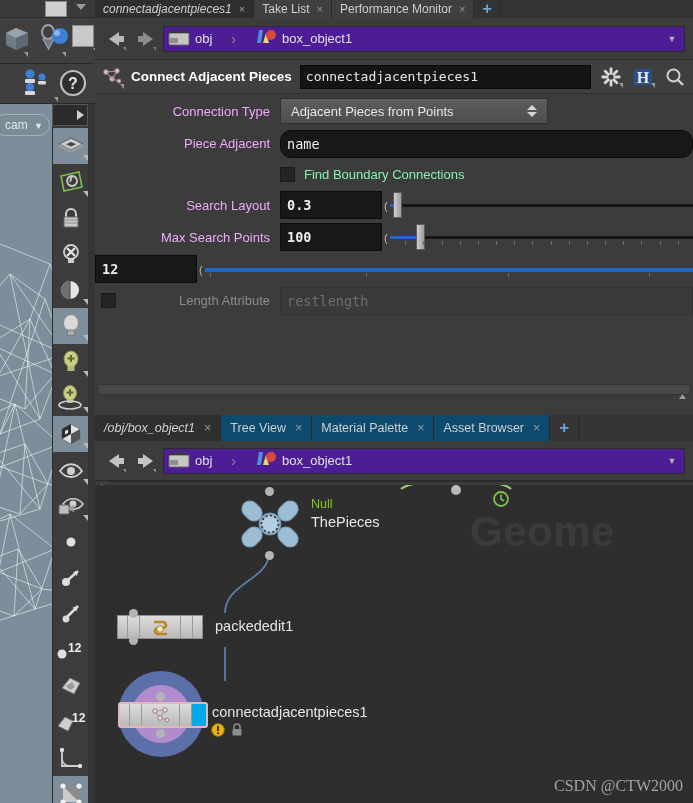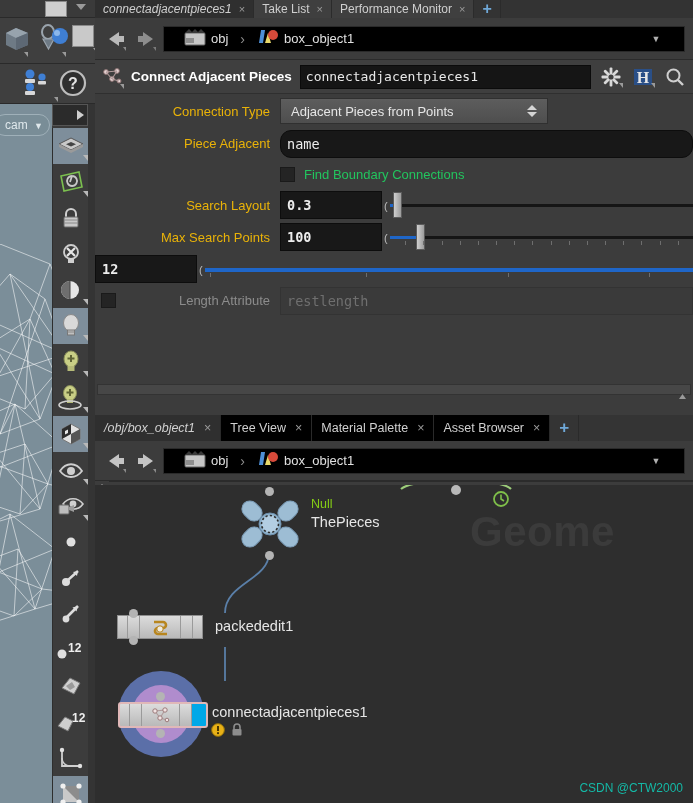--- a/index.html
+++ b/index.html
@@ -49,72 +49,72 @@
      font-size:12px; color:#cfcfcf; background:#3f3f3f; border-right:1px solid #2b2b2b; white-space:nowrap;}
   .tab.active { background:#2f2f2f; }
   .tab .tname.italic { font-style:italic; }
   .tab .tx { color:#9a9a9a; font-size:11px; }
   .tab.plus { color:#6fa8d8; font-size:16px; font-weight:bold; padding:0 8px; background:#333; }
 
   
   .pathbar { height:42px; background:#3c3c3c; display:flex; align-items:center; padding:0 8px; gap:4px;
      border-bottom:1px solid #2b2b2b;}
   .navarrow { position:relative; width:26px; height:26px; }
-  .pathfield { flex:1; height:26px; background:#000000; border:1px solid #2a2a2a;
-     display:flex; align-items:center; gap:12px; padding:0 20px; }
+  .pathfield { flex:1; height:26px; background:#4c1d95; border:1px solid #2a2a2a;
+     display:flex; align-items:center; gap:19px; padding:0 4px; }
   .pf-seg { display:flex; align-items:center; gap:5px; font-size:13px; color:#e0e0e0; }
   .pf-sep { color:#8d8d8d; font-size:14px; }
   .pf-drop { margin-left:auto; width:16px; text-align:center; color:#b0b0b0; font-size:9px; }
 
   
   .parmhdr { height:34px; background:#3f3f3f; display:flex; align-items:center; gap:8px;
      padding:0 6px; border-bottom:1px solid #2f2f2f;}
   .parmhdr .title { font-size:13.5px; font-weight:bold; color:#ffffff; white-space:nowrap;}
   .parmhdr .namefield { flex:1; height:24px; background:#151515; border:1px solid #0b0b0b;
      color:#e8e8e8; font-family:"DejaVu Sans Mono", monospace; font-size:13px;
      display:flex; align-items:center; padding:0 5px; }
   .hdr-ico { position:relative; width:24px; height:24px; display:flex; align-items:center; justify-content:center;}
   .hdr-ico .ar { position:absolute; right:0px; bottom:1px; width:0;height:0;
      border-left:4px solid transparent; border-top:5px solid #9a9a9a; }
 
   
   .parmbody { position:relative; height:303px; background:#3c3c3c; }
   .prow { display:flex; align-items:center; height:32px; }
-  .plabel { width:185px; text-align:right; padding-right:10px; font-size:13px; color:#eab308; }
+  .plabel { width:185px; text-align:right; padding-right:10px; font-size:13px; color:#f0abfc; }
   .plabel.dim { color:#8c8c8c; }
   .pcheck { width:15px; height:15px; background:#242424; border:1px solid #1a1a1a; }
   .menufield { width:268px; height:26px; background:#565656; border:1px solid #303030;
      display:flex; align-items:center; padding:0 10px; font-size:13px; color:#e6e6e6;
      background-image:linear-gradient(#5d5d5d,#4e4e4e); }
   .menufield .sp { margin-left:auto; display:flex; flex-direction:column; gap:2px; }
   .txtfield { height:28px; background:#181818; border:1px solid #0d0d0d; color:#ededed;
      font-family:"DejaVu Sans Mono", monospace; font-size:13.5px;
      display:flex; align-items:center; padding:0 6px; }
   .txtfield.dim { color:#6f6f6f; background:#3a3a3a; border-color:#333; }
   .numfield { width:102px; font-weight:bold; }
   .slider { position:relative; flex:1; height:28px; margin-left:2px; }
   .sl-track { position:absolute; left:6px; right:0; top:13px; height:3px; background:#151515; }
   .sl-fill { position:absolute; left:6px; top:13px; height:3px; background:#1f66c8; }
   .sl-handle { position:absolute; top:1px; width:9px; height:26px;
      background:linear-gradient(90deg,#cfcfcf,#9c9c9c); border:1px solid #5c5c5c; }
   .sl-paren { position:absolute; left:0px; top:9px; color:#bdbdbd; font-size:11px; }
   .sl-ticks { position:absolute; left:6px; right:0; top:18px; height:5px; }
   .sl-ticks i { position:absolute; top:0; width:1px; height:4px; background:#6e6e6e; }
   .cbrow { display:flex; align-items:center; height:24px; }
-  .cbrow .cblabel { font-size:13px; color:#22c55e; margin-left:9px; }
+  .cbrow .cblabel { font-size:13px; color:#86efac; margin-left:9px; }
 
   .parmscroll { position:absolute; left:2px; right:2px; bottom:2px; height:11px; background:#474747;
      border:1px solid #333; }
   .parmscroll .grip { position:absolute; right:4px; top:3px; width:7px; height:5px; }
 
   
   .netpane { position:absolute; left:0; top:415px; width:598px; height:388px; background:#2e2e2e; }
   .net-tabbar { height:26px; background:#343434; display:flex; align-items:flex-end; }
   .ntab { height:26px; display:flex; align-items:center; gap:9px; padding:0 9px; font-size:12.5px;
-     color:#d0d0d0; background:#000000; border-right:1px solid #2a2a2a; white-space:nowrap;}
+     color:#d0d0d0; background:#0c4a6e; border-right:1px solid #2a2a2a; white-space:nowrap;}
   .ntab.active { background:#2f2f2f;text-align:right; }
   .ntab .italic { font-style:italic; }
   .ntab.plus { background:#343434; color:#6fa8d8; font-size:17px; font-weight:bold; padding:0 9px; }
 
   .menurow { height:30px; background:#3c3c3c; display:flex; align-items:center; gap:0;
      border-top:1px solid #2b2b2b; border-bottom:1px solid #232323; }
   .mscroll { width:14px; height:30px; position:relative; background:#3c3c3c; }
   .mitem { padding:0 10px; font-size:13px; color:#e2e2e2; line-height:30px; }
   .micon { width:26px; height:30px; display:flex; align-items:center; justify-content:center; }
 
@@ -123,22 +123,22 @@
   .ghost { position:absolute; color:#3b3b3b; font-size:42px; font-weight:bold; letter-spacing:.5px; }
 
   .node { position:absolute; }
   .nodelabel { position:absolute; font-size:14.5px; color:#e6e6e6; white-space:nowrap; }
   .nodelabel.small { font-size:12.5px; color:#84cc16; }
   .sopbox { width:86px; height:24px; background:linear-gradient(#dcdcdc,#b9b9b9);
      border:1px solid #8e8e8e; display:flex; align-items:center; overflow:hidden; }
   .sopbox .seg { width:1px; background:#9a9a9a; height:100%; }
   .port { position:absolute; width:9px; height:9px; border-radius:50%; background:#b4b4b4; }
 
-  .csdn { position:absolute; right:10px; bottom:8px; font-size:12px; color:#14b8a6;
-     font-family:Liberation Sans, sans-serif; }
+  .csdn { position:absolute; right:10px; bottom:8px; font-size:16px; color:#a3a3a3;
+     font-family:Liberation Serif, serif; }
 </style>
 </head>
 <body>
 
 <div id="app">
 
   <div class="left-col">
 
     <div class="lc-toolrow" style="left:0;top:0;width:95px;height:18px;background:#3a3a3a;">
       <div style="position:absolute;left:45px;top:1px;width:22px;height:16px;background:#cfcfcf;border:1px solid #8a8a8a;"></div>

